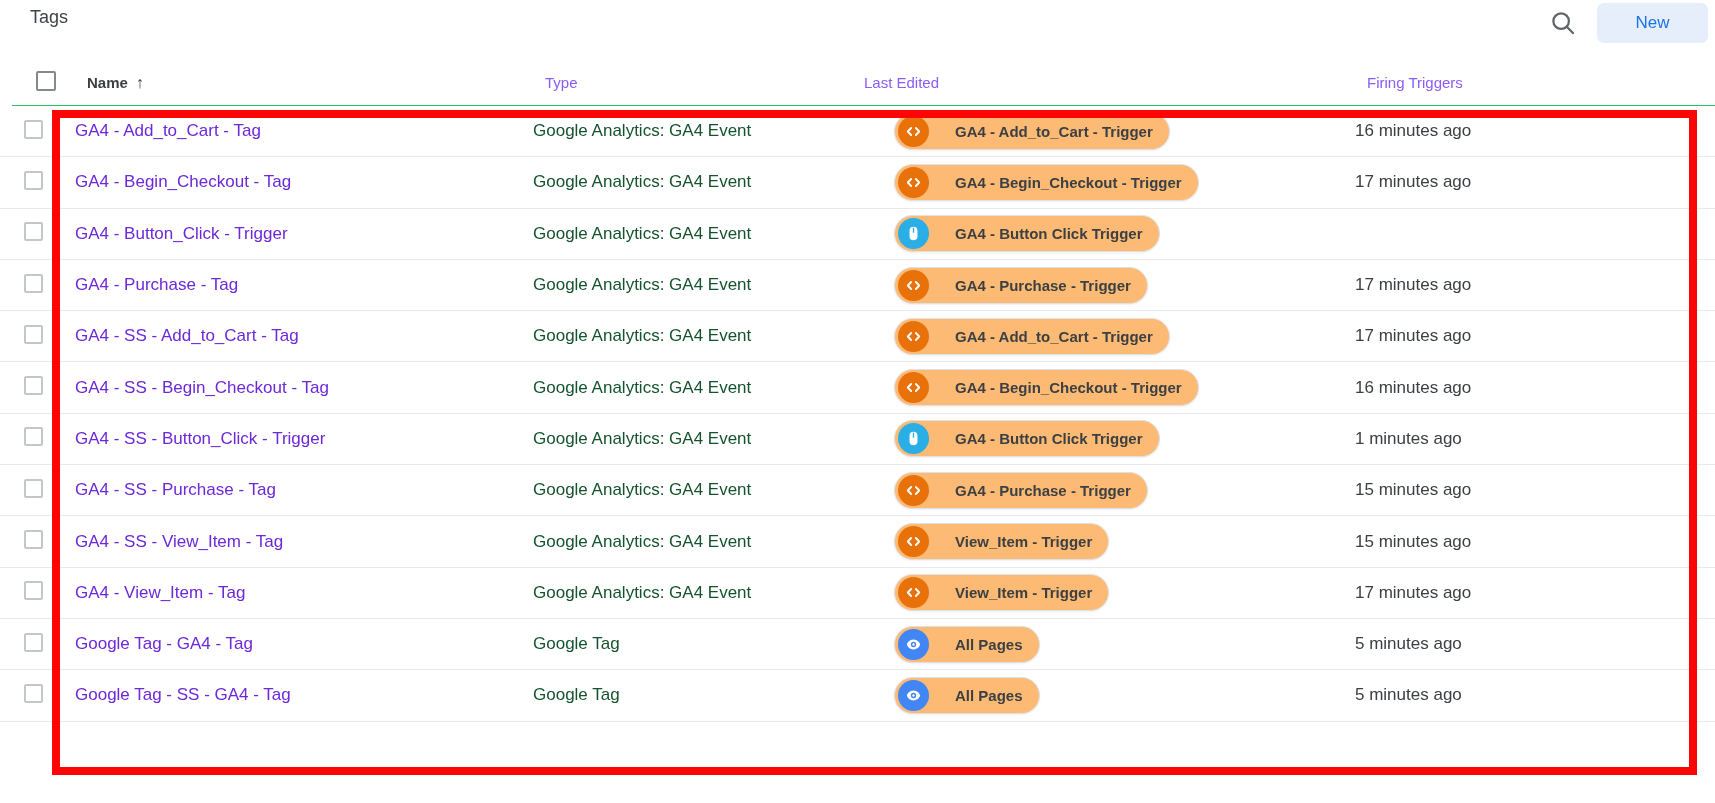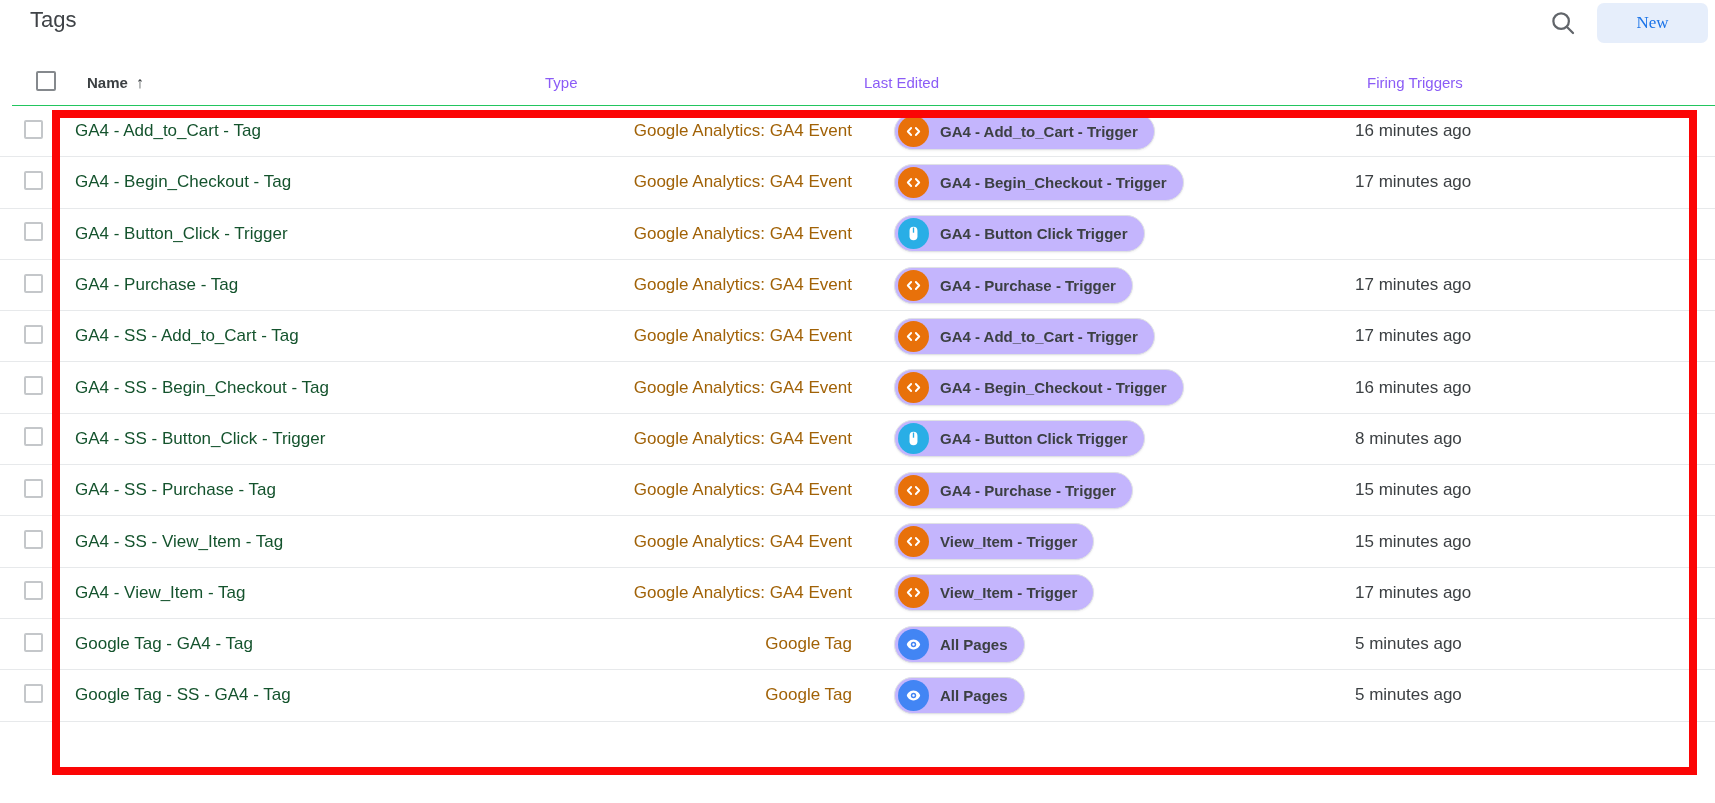--- a/index.html
+++ b/index.html
@@ -1,56 +1,56 @@
 <!DOCTYPE html>
 <html><head>
 <meta charset="utf-8">
 <style>
   * { margin:0; padding:0; box-sizing:border-box; }
   html,body { width:1715px; height:803px; background:#ffffff; overflow:hidden;
               font-family:"Liberation Sans", sans-serif; position:relative; }
 
   
   .topbar { position:absolute; left:0; top:0; width:1715px; height:58px; }
-  .page-title { position:absolute; left:30px; top:7px; font-size:22px; color:#3f4347; }
+  .page-title { position:absolute; left:30px; top:7px; font-size:18px; color:#3f4347; }
   .search-btn { position:absolute; left:1545px; top:6px; width:36px; height:36px;
                 display:flex; align-items:center; justify-content:center; cursor:pointer;
                 background:transparent; border:none; }
   .new-btn { position:absolute; left:1597px; top:3px; width:111px; height:40px;
              background:#e6eefb; color:#1a73e8; font-size:17px; font-weight:500;
              border:none; border-radius:7px; cursor:pointer;
              display:flex; align-items:center; justify-content:center;
-             font-family:Liberation Serif, serif; }
+             font-family:Liberation Sans, sans-serif; }
 
   
   .grid { display:grid; grid-template-columns:75px 458px 319px 503px 1fr;
           align-items:center; width:1715px; }
 
   
   .thead { position:absolute; left:12px; top:60px; height:46px;
            border-bottom:1px solid #22c55e; }
   .th { font-size:15px; font-weight:500; color:#8b5cf6; }
   .th-name { font-size:15px; font-weight:700; color:#3c4043; display:flex; align-items:center; gap:8px; }
   .sort-arrow { font-weight:400; font-size:16px; color:#3c4043; }
 
   
   .tbody { position:absolute; left:0; top:106px; width:1715px; }
   .row { height:51.3px; border-bottom:1px solid #e7e9eb; }
   .cb-cell { padding-left:24px; }
   .checkbox { display:inline-block; width:19px; height:19px; border:2px solid #c4c7ca;
               border-radius:2px; background:#fff; cursor:pointer; }
   .checkbox.head { width:20px; height:20px; border-color:#85898d; }
-  .name-link { color:#14532d; font-size:17px; text-decoration:none; cursor:pointer; }
-  .type-cell { color:#a16207; font-size:17px;text-align:right; }
+  .name-link { color:#6d28d9; font-size:17px; text-decoration:none; cursor:pointer; }
+  .type-cell { color:#14532d; font-size:17px; }
   .edited-cell { color:#3c4043; font-size:17px; }
 
   
   .trigger-cell { padding-left:42px; }
-  .badge { display:inline-flex; align-items:center; gap:11px; height:37px;
-           padding:0 16px 0 3px; background:#c4b5fd; border:1px solid #dfe1e5;
+  .badge { display:inline-flex; align-items:center; gap:26px; height:37px;
+           padding:0 16px 0 3px; background:#fdba74; border:1px solid #dfe1e5;
            border-radius:19px; box-shadow:0 1px 2px rgba(60,64,67,.08); cursor:pointer; }
   .badge-icon { width:31px; height:31px; border-radius:50%; flex:0 0 31px;
                 display:flex; align-items:center; justify-content:center; }
   .badge-label { color:#3c4043; font-size:15px; font-weight:600; white-space:nowrap; }
 
   
   .annotation-box { position:absolute; left:52px; top:110px; width:1645px; height:665px;
                     border:8px solid #fb0505; pointer-events:none; z-index:9; }
 </style>
 </head>
@@ -212,21 +212,21 @@
       <span class="badge">
         <span class="badge-icon" style="background: rgb(41, 174, 230); color: rgb(41, 174, 230);">
             <svg width="19" height="19" viewBox="0 0 24 24">
               <rect x="7" y="3.5" width="10" height="17" rx="5" fill="#fff"></rect>
               <line x1="12" y1="4.5" x2="12" y2="11" stroke="currentColor" stroke-width="1.7"></line>
             </svg>
           </span>
         <span class="badge-label">GA4 - Button Click Trigger</span>
       </span>
     </div>
-    <div class="edited-cell">8 minutes ago</div>
+    <div class="edited-cell">1 minutes ago</div>
   </div>
 
   <div class="row grid">
     <div class="cb-cell">
       <span class="checkbox"></span>
     </div>
     <div><a class="name-link">GA4 - SS - Purchase - Tag</a></div>
     <div class="type-cell">Google Analytics: GA4 Event</div>
     <div class="trigger-cell">
       <span class="badge">

